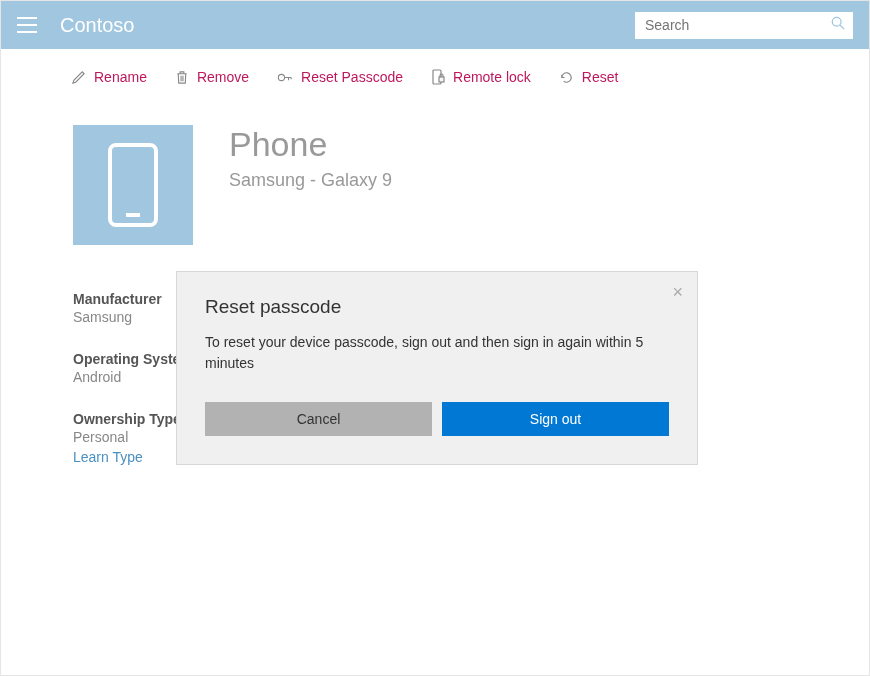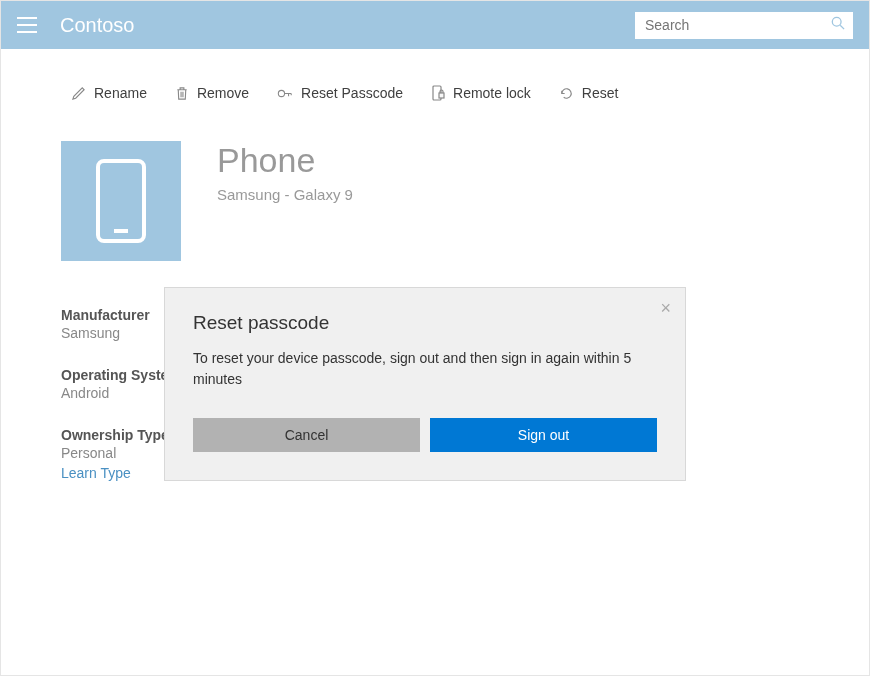--- a/index.html
+++ b/index.html
@@ -56,33 +56,34 @@
     .search-icon {
       position: absolute;
       right: 8px;
       top: 50%;
       transform: translateY(-50%);
       color: #a0c6e0;
     }
     .toolbar {
       display: flex;
       gap: 28px;
-      padding: 36px 70px 10px 70px;
-      color: #404040;
+      padding: 20px 70px 10px 70px;
+      color: #be185d;
       font-size: 14px;
     }
     .toolbar-item {
       display: flex;
       align-items: center;
       gap: 8px;
       cursor: pointer;
     }
     .content {
       padding: 30px 96px 0 60px;
       position: relative;
+      margin-left: 12px;
     }
     .device-row {
       display: flex;
       gap: 36px;
       align-items: flex-start;
     }
     .device-tile {
       width: 120px;
       height: 120px;
       background: #a0c6e0;
@@ -90,21 +91,21 @@
       align-items: center;
       justify-content: center;
     }
     .device-title {
       font-size: 34px;
       font-weight: 300;
       color: #999;
       margin-bottom: 6px;
     }
     .device-sub {
-      font-size: 15px;
+      font-size: 18px;
       color: #999;
     }
     .details {
       margin-top: 46px;
       display: flex;
       flex-direction: column;
       gap: 26px;
       color: #666;
       font-size: 14px;
     }

